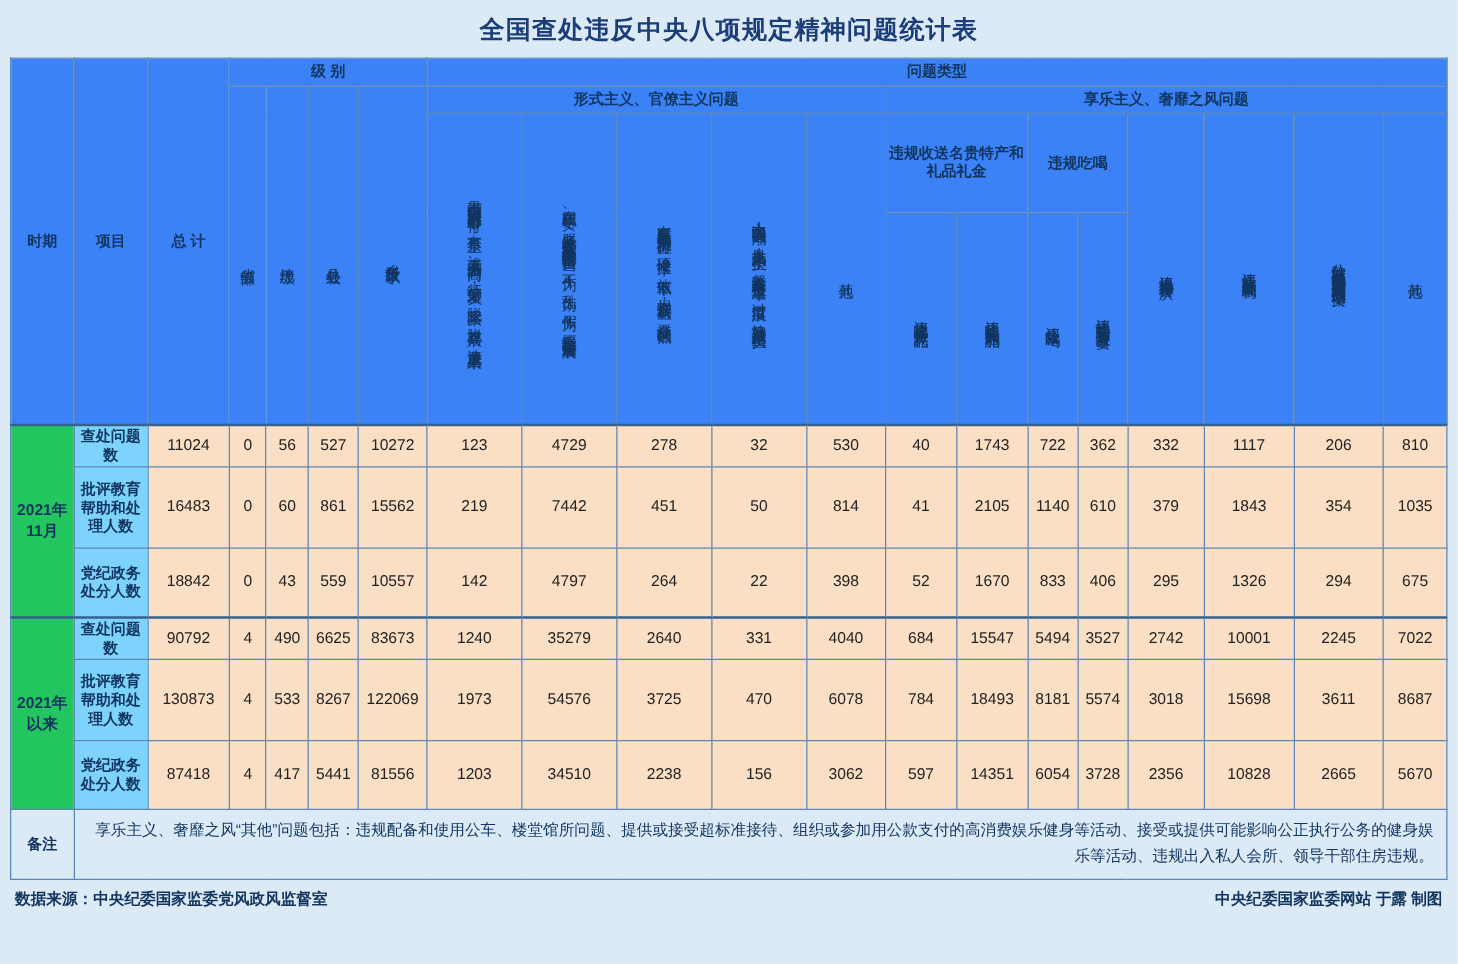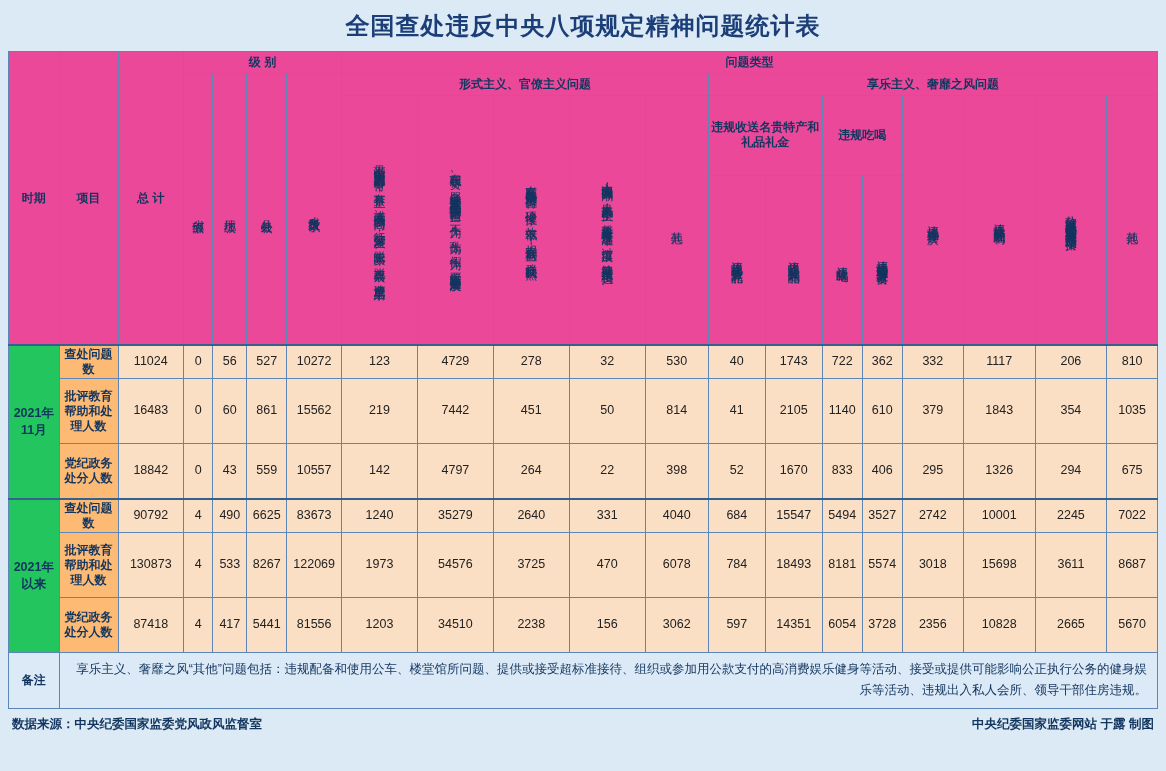--- a/index.html
+++ b/index.html
@@ -6,21 +6,21 @@
   body{
     width:1166px;height:771px;
     background:#dceaf5;
     font-family:"Liberation Sans","DejaVu Sans",sans-serif;
     font-size:12px;color:#1a1a1a;
     overflow:hidden;
   }
   .page{width:1166px;height:771px;position:relative;box-sizing:border-box;padding:0 8px;}
   .title{
     text-align:center;
-    font-size:24px;
+    font-size:20px;
     font-weight:bold;
     color:#1b3e78;
     letter-spacing:1px;
     padding:10px 0 9px 0;
     font-family:"DejaVu Sans","Liberation Sans",sans-serif;
   }
   table{
     border-collapse:collapse;
     width:1150px;
     table-layout:fixed;
@@ -28,38 +28,38 @@
   }
   td,th{
     border:1px solid #5b86b5;
     text-align:center;
     vertical-align:middle;
     font-weight:normal;
     font-size:12px;
     padding:1px 1px;
     line-height:1.25;
   }
-  .hdr{background:#ec4899;color:#12355f;font-weight:bold;}
+  .hdr{background:#3b82f6;color:#12355f;font-weight:bold;}
   .hdr-top{height:22px;}
   .vert{
     writing-mode:vertical-rl;
     text-orientation:upright;
     letter-spacing:1px;
     line-height:1.18;
     margin:0 auto;
     display:inline-block;
     max-height:215px;
     font-weight:normal;
     color:#12355f;
     font-size:12px;
   }
   .vert-cell{height:240px;padding:4px 0;}
   .vert-short{max-height:120px;}
   .data{background:#fbdfc4;color:#222;font-size:12.5px;}
-  .rowlab{background:#fdba74;color:#12355f;font-weight:bold;font-size:12px;}
+  .rowlab{background:#7dd3fc;color:#12355f;font-weight:bold;font-size:12px;}
   .period{background:#22c55e;color:#12355f;font-weight:bold;font-size:12.5px;line-height:1.35;}
   .sep-top td{border-top:2px solid #35618f;}
   .note-lab{background:#dce9f6;color:#12355f;font-weight:bold;margin-left:12px;}
   .note-body{
     background:#dce9f6;color:#12355f;text-align:right;
     padding:6px 10px;line-height:1.7;font-size:12.5px;
   }
   .footer{
     display:flex;justify-content:space-between;
     padding:7px 4px 0 4px;

